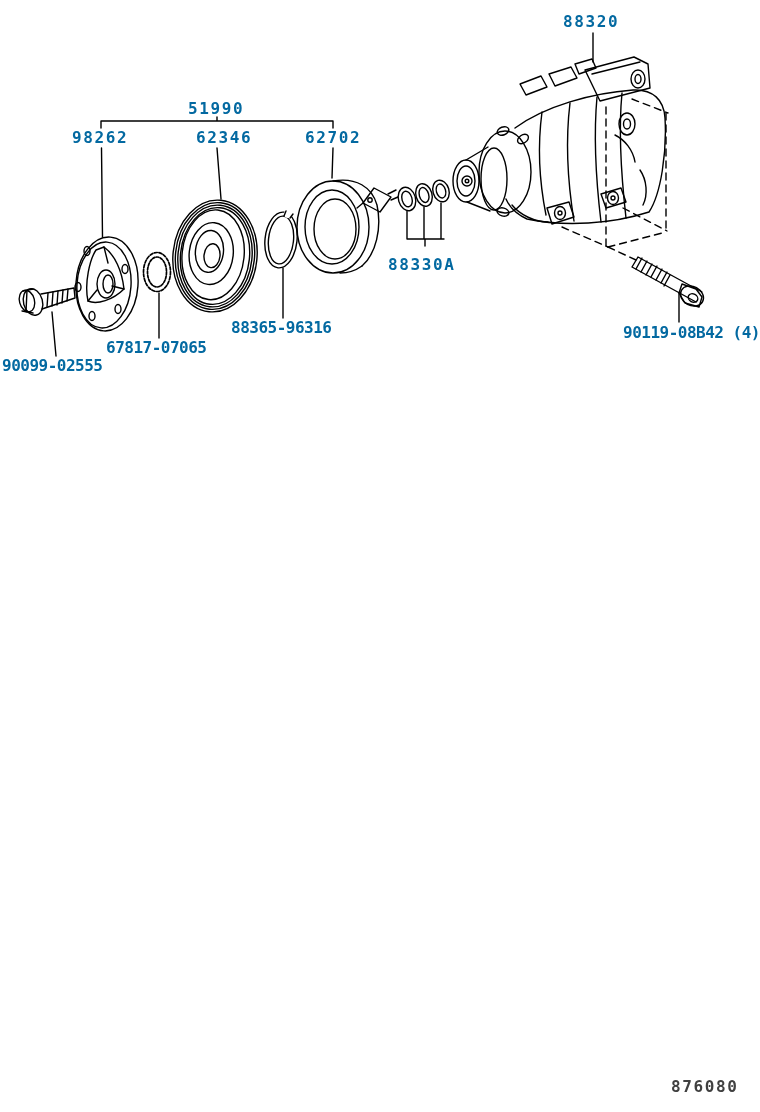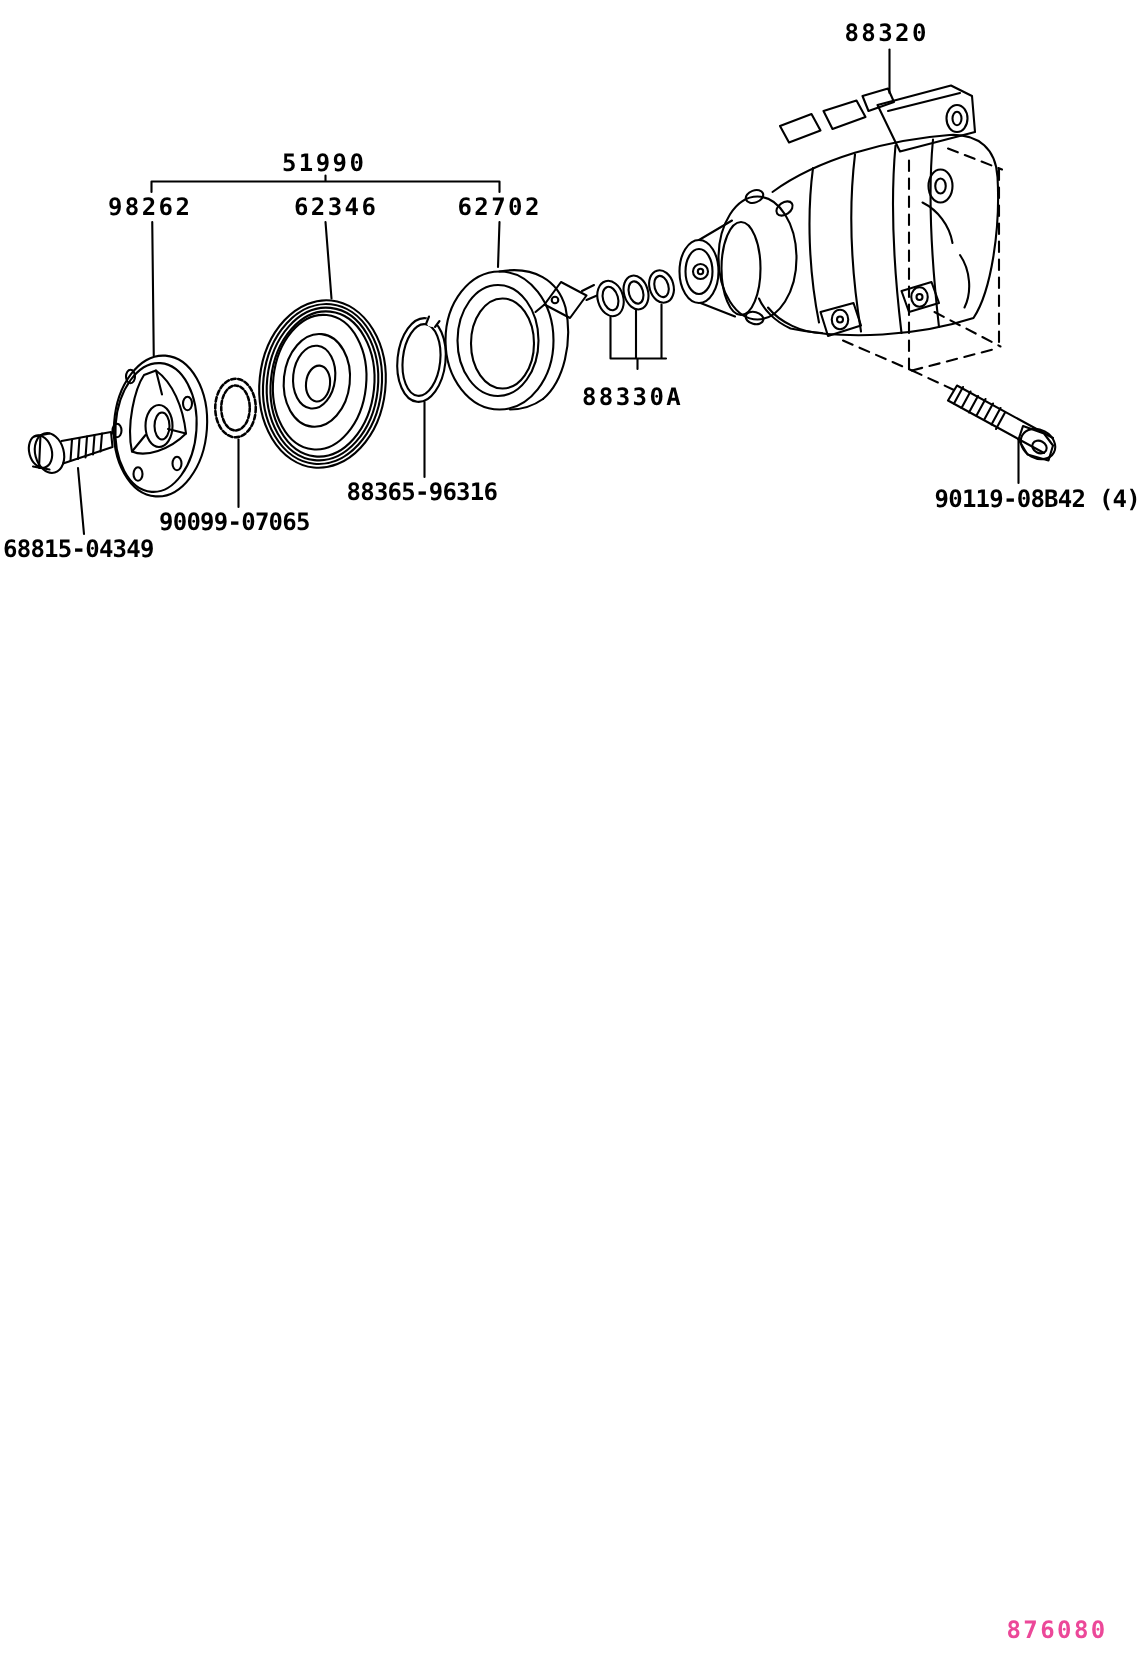--- a/index.html
+++ b/index.html
@@ -1,23 +1,23 @@
 <!DOCTYPE html>
 <html><head>
 <meta charset="utf-8">
 <style>
   html,body{margin:0;padding:0;background:#fff;}
   #page{position:relative;width:760px;height:1112px;background:#ffffff;overflow:hidden;
         font-family:"DejaVu Sans Mono", monospace;}
   #art{position:absolute;left:0;top:0;}
-  .callout{position:absolute;font:bold 16px "DejaVu Sans Mono", monospace;color:#000000;
+  .callout{position:absolute;font:bold 16px "DejaVu Sans Mono", monospace;color:#0369a1;
            white-space:nowrap;line-height:17px;}
   .wide{letter-spacing:1.6px;}
   .tight{letter-spacing:-0.5px;}
-  .fignum{position:absolute;font:bold 16px "DejaVu Sans Mono", monospace;color:#ec4899;
+  .fignum{position:absolute;font:bold 16px "DejaVu Sans Mono", monospace;color:#404040;
           letter-spacing:1.6px;}
 </style>
 </head>
 <body>
 
 <div id="page">
 
   <svg id="art" width="760" height="420" viewBox="0 0 760 420" fill="none" stroke="#000" stroke-width="1.4" stroke-linecap="round" stroke-linejoin="round">
 
     <g>
@@ -172,19 +172,19 @@
     </g>
   </svg>
 
   <div class="callout wide" style="left:563px;top:13px">88320</div>
   <div class="callout wide" style="left:188px;top:100px">51990</div>
   <div class="callout wide" style="left:72px;top:129px">98262</div>
   <div class="callout wide" style="left:196px;top:129px">62346</div>
   <div class="callout wide" style="left:305px;top:129px">62702</div>
   <div class="callout wide" style="left:388px;top:256px">88330A</div>
   <div class="callout tight" style="left:231px;top:319px">88365-96316</div>
-  <div class="callout tight" style="left:106px;top:339px">90099-07065</div>
-  <div class="callout tight" style="left:2px;top:357px">68815-04349</div>
+  <div class="callout tight" style="left:106px;top:339px">67817-07065</div>
+  <div class="callout tight" style="left:2px;top:357px">90099-02555</div>
   <div class="callout tight" style="left:623px;top:324px">90119-08B42 (4)</div>
 
   <div class="fignum" style="left:671px;top:1077px">876080</div>
 
 </div>
 
 </body></html>

